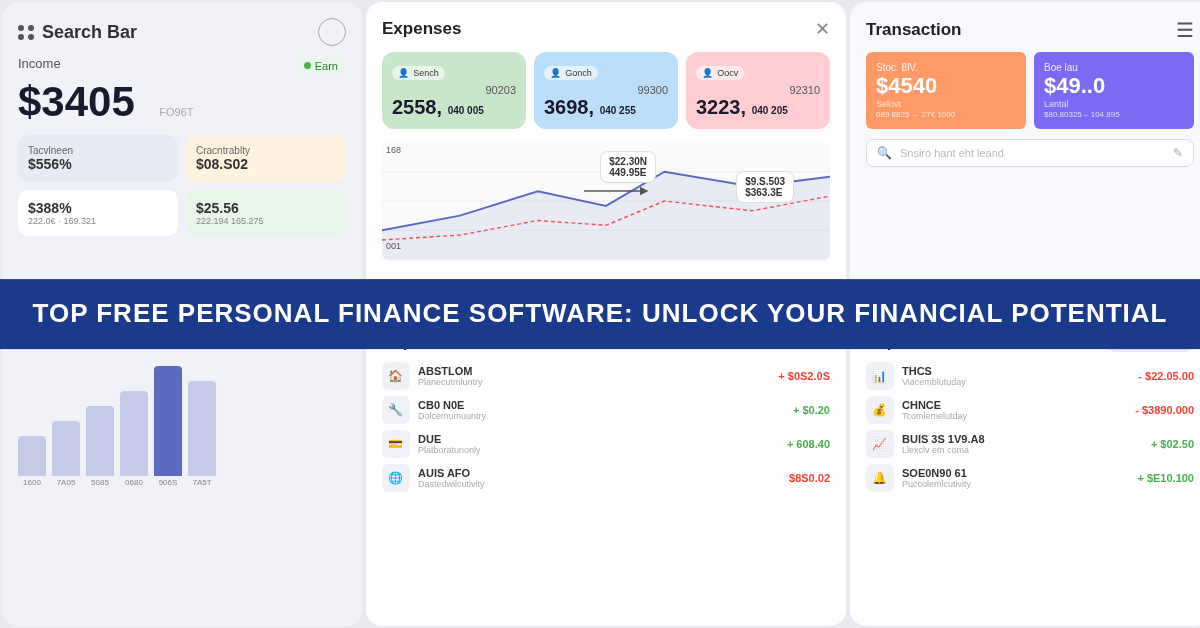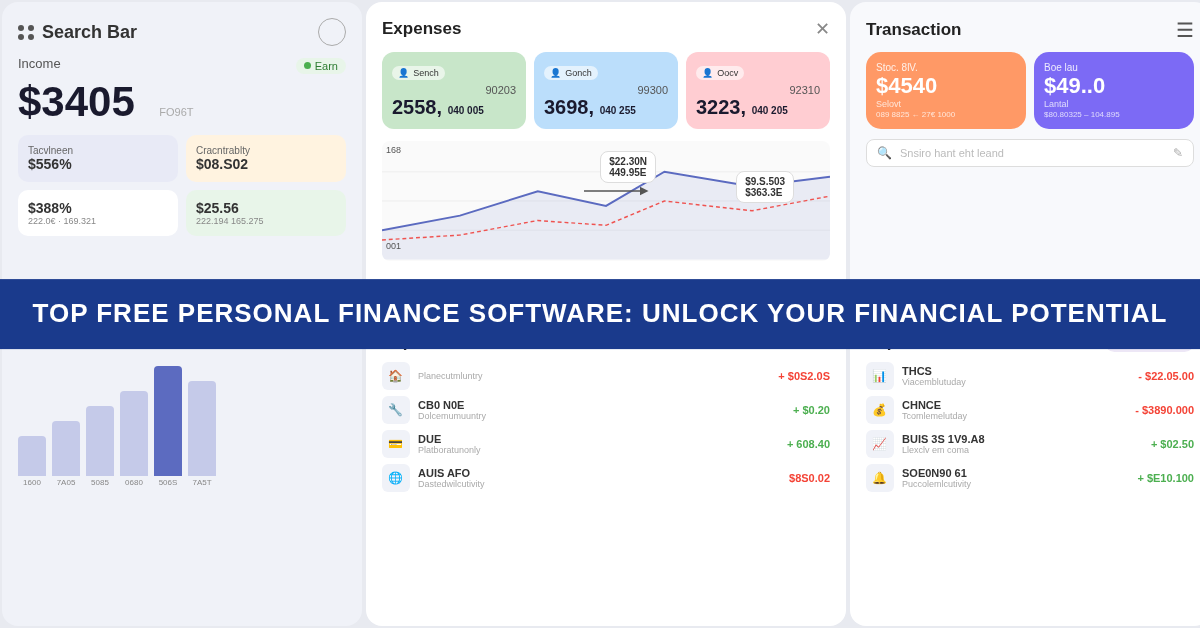--- a/index.html
+++ b/index.html
@@ -208,21 +208,21 @@
     }
     .trans-title { font-size: 17px; font-weight: 600; color: #222; }
     .menu-icon { font-size: 20px; color: #555; }
     .trans-cards-row {
       display: flex;
       gap: 8px;
       margin-bottom: 10px;
     }
     .tc {
       flex: 1;
-      border-radius: 15px;
+      border-radius: 6px;
       padding: 10px;
     }
     .tc-orange { background: #ff9966; }
     .tc-purple { background: #7c6af5; }
     .tc-label { font-size: 10px; color: rgba(255,255,255,0.85); }
     .tc-amount { font-size: 22px; font-weight: 700; color: #fff; }
     .tc-sub { font-size: 9px; color: rgba(255,255,255,0.75); }
     .search-row {
       display: flex;
       align-items: center;
@@ -500,20 +500,21 @@
   </div>
 
   <div class="card card-5">
     <div class="exp-list-header">
       <span class="exp-list-title">Expenses</span>
     </div>
     <div class="exp-list-items" id="exp-list-items">
     <div class="exp-item">
       <div class="exp-icon-box">🏠</div>
       <div class="exp-info">
+        <div class="exp-name">ABSTLOM</div>
         <div class="exp-cat">Planecutmluntry</div>
       </div>
       <div class="exp-amount exp-neg">+ $0S2.0S</div>
     </div>
         <div class="exp-item">
       <div class="exp-icon-box">🔧</div>
       <div class="exp-info">
         <div class="exp-name">CB0 N0E</div>
         <div class="exp-cat">Dolcemumuuntry</div>
       </div>

